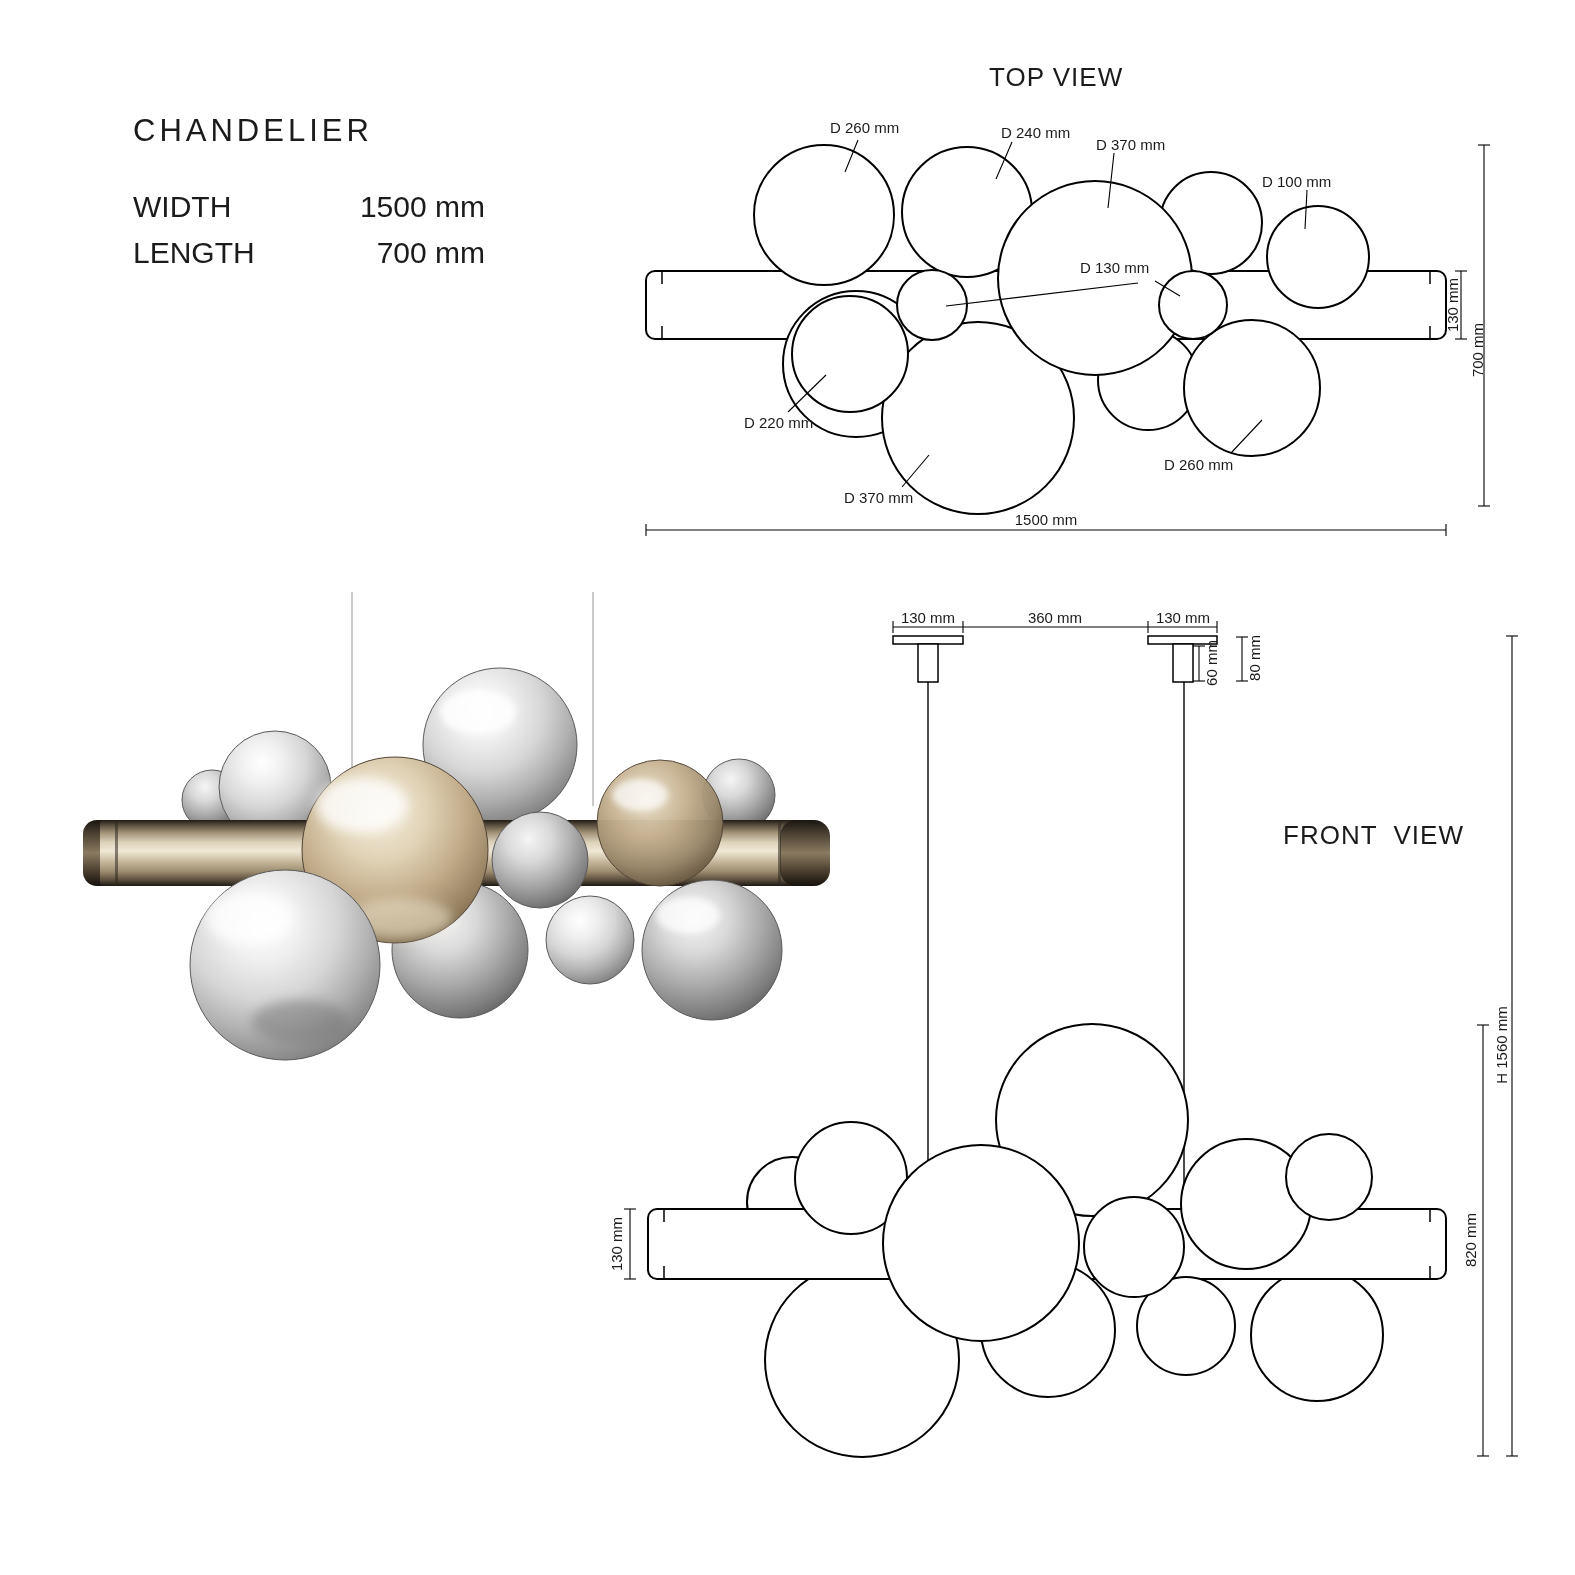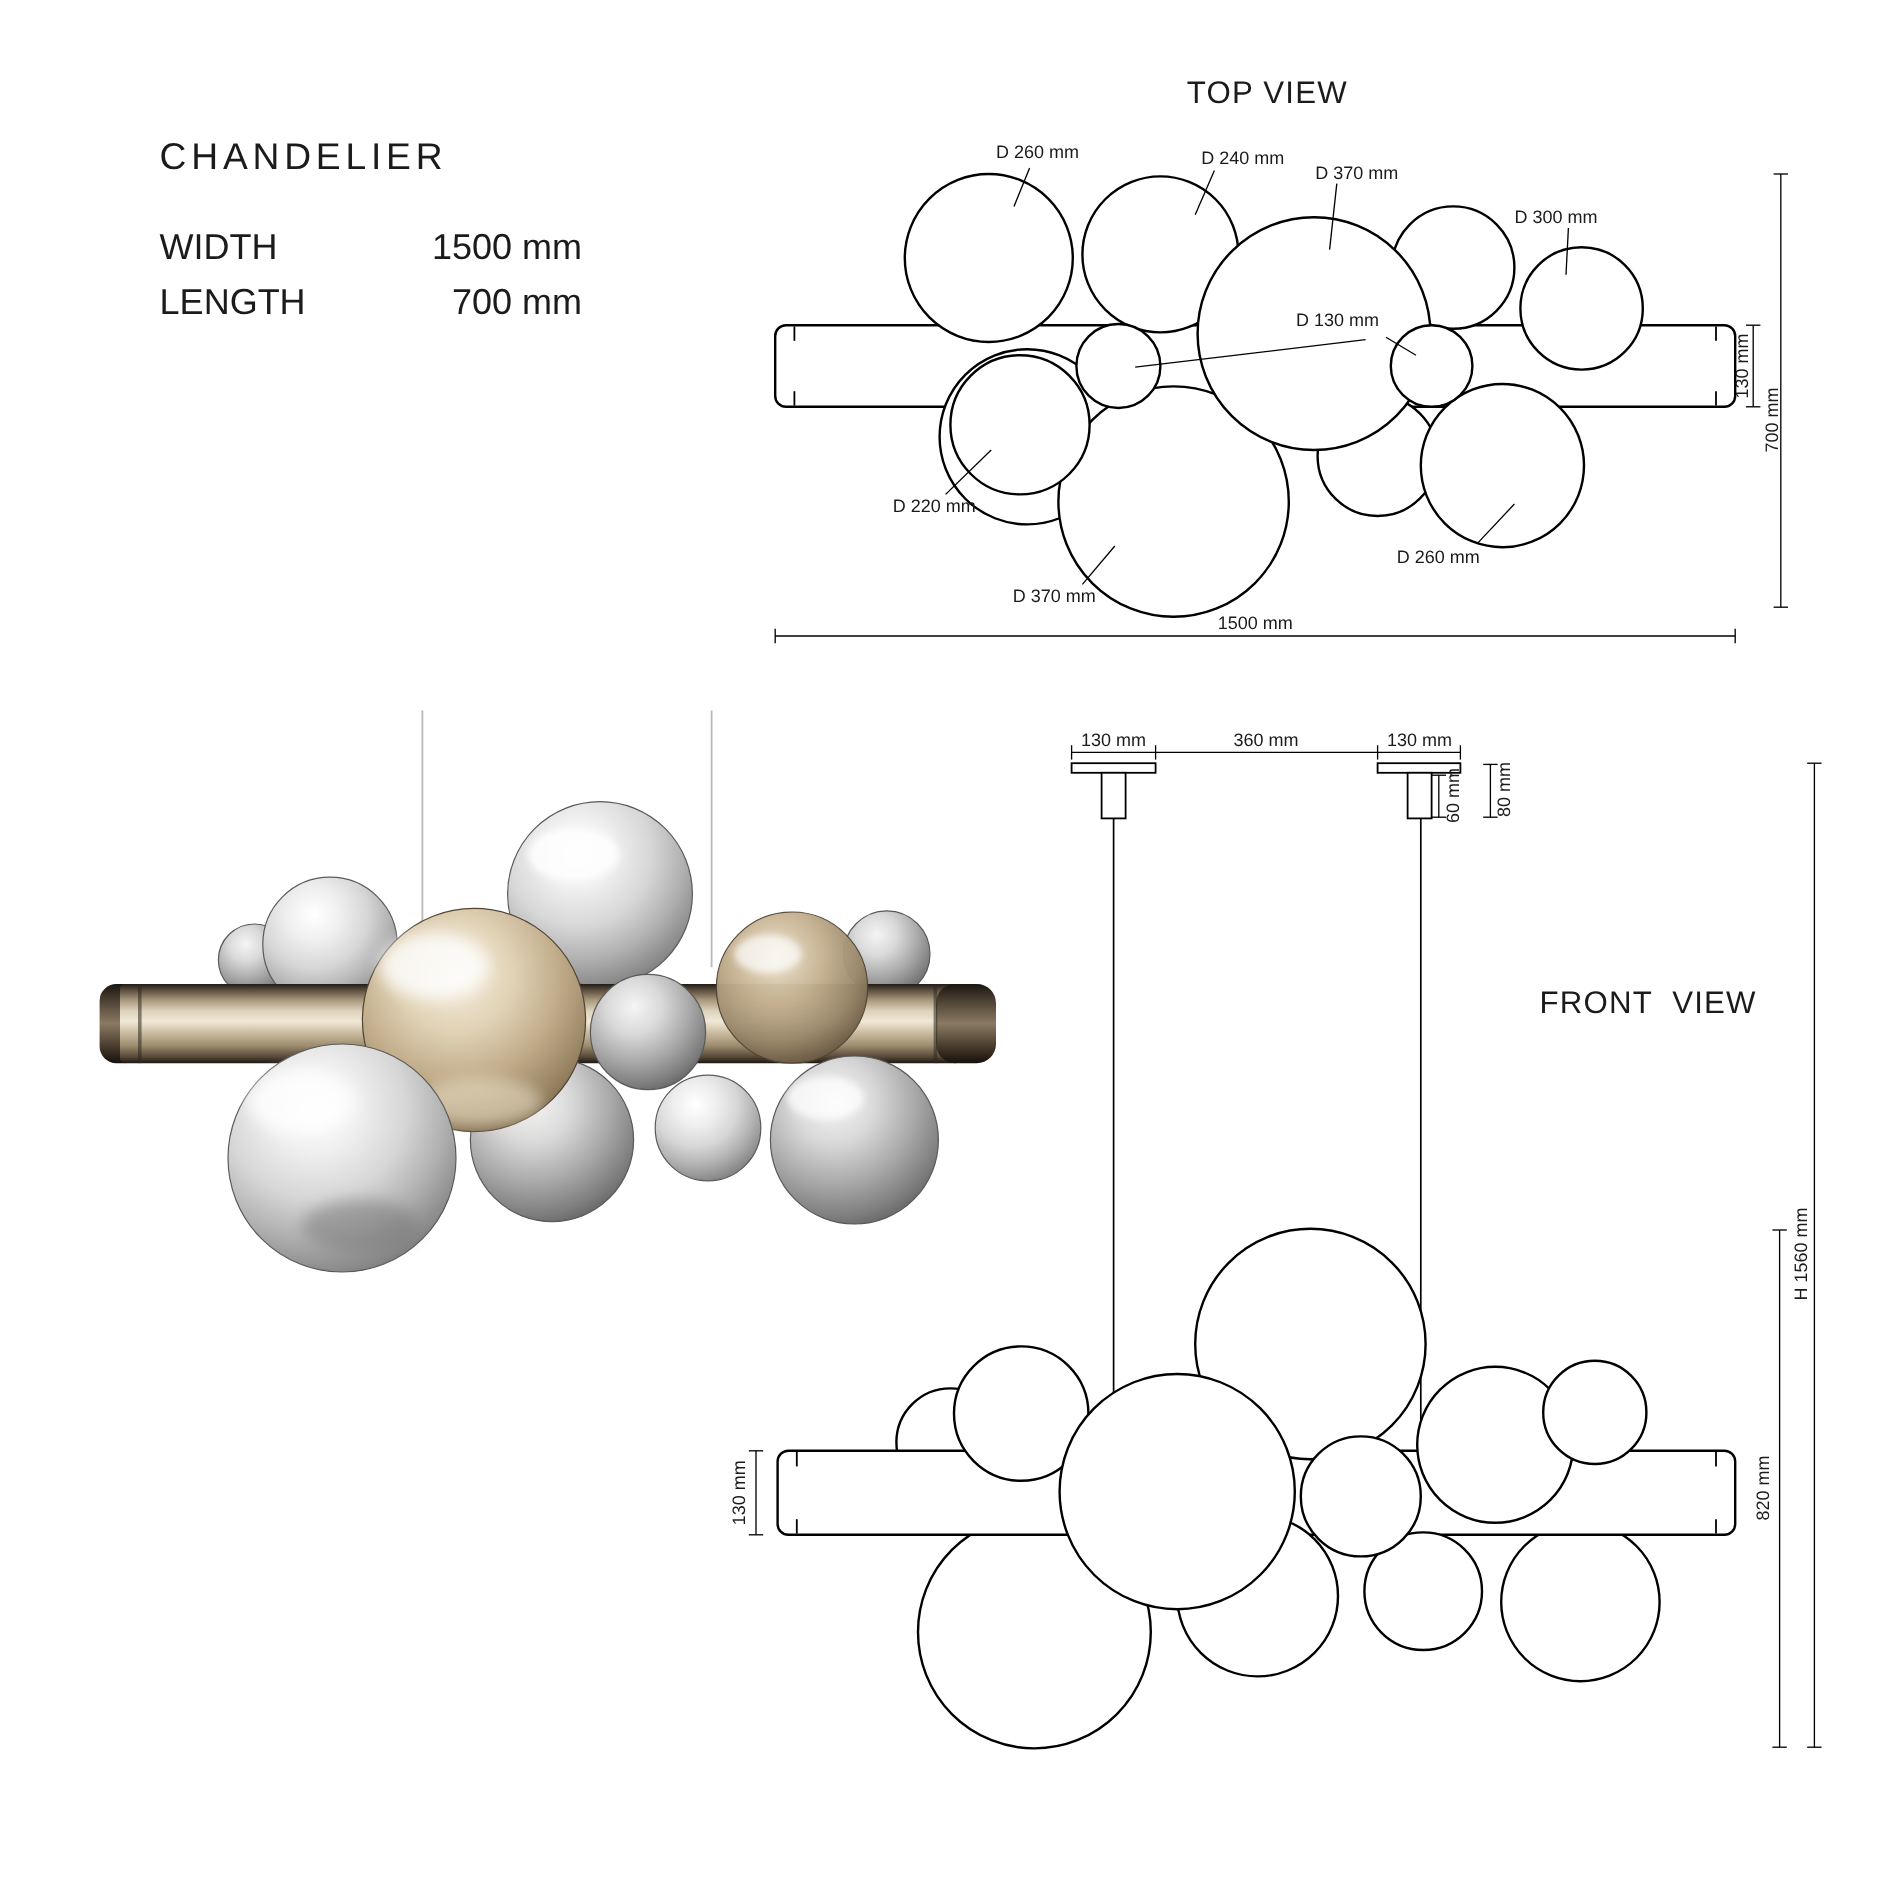--- a/index.html
+++ b/index.html
@@ -238,21 +238,21 @@
       </div>
     </div>
   </div>
 
   <div class="view-title" style="left:989px;top:62px;">TOP VIEW</div>
   <div class="view-title" style="left:1283px;top:820px;">FRONT  VIEW</div>
 
   <div class="lbl" style="left:830px;top:119px;">D 260 mm</div>
   <div class="lbl" style="left:1001px;top:124px;">D 240 mm</div>
   <div class="lbl" style="left:1096px;top:136px;">D 370 mm</div>
-  <div class="lbl" style="left:1262px;top:173px;">D 300 mm</div>
+  <div class="lbl" style="left:1262px;top:173px;">D 100 mm</div>
   <div class="lbl" style="left:1080px;top:259px;">D 130 mm</div>
   <div class="lbl" style="left:744px;top:414px;">D 220 mm</div>
   <div class="lbl" style="left:844px;top:489px;">D 370 mm</div>
   <div class="lbl" style="left:1164px;top:456px;">D 260 mm</div>
   <div class="lbl c" style="left:1046px;top:511px;">1500 mm</div>
   <div class="lbl v" style="left:1452px;top:305px;">130 mm</div>
   <div class="lbl v" style="left:1477px;top:350px;">700 mm</div>
 
   <div class="lbl c" style="left:928px;top:609px;">130 mm</div>
   <div class="lbl c" style="left:1055px;top:609px;">360 mm</div>

